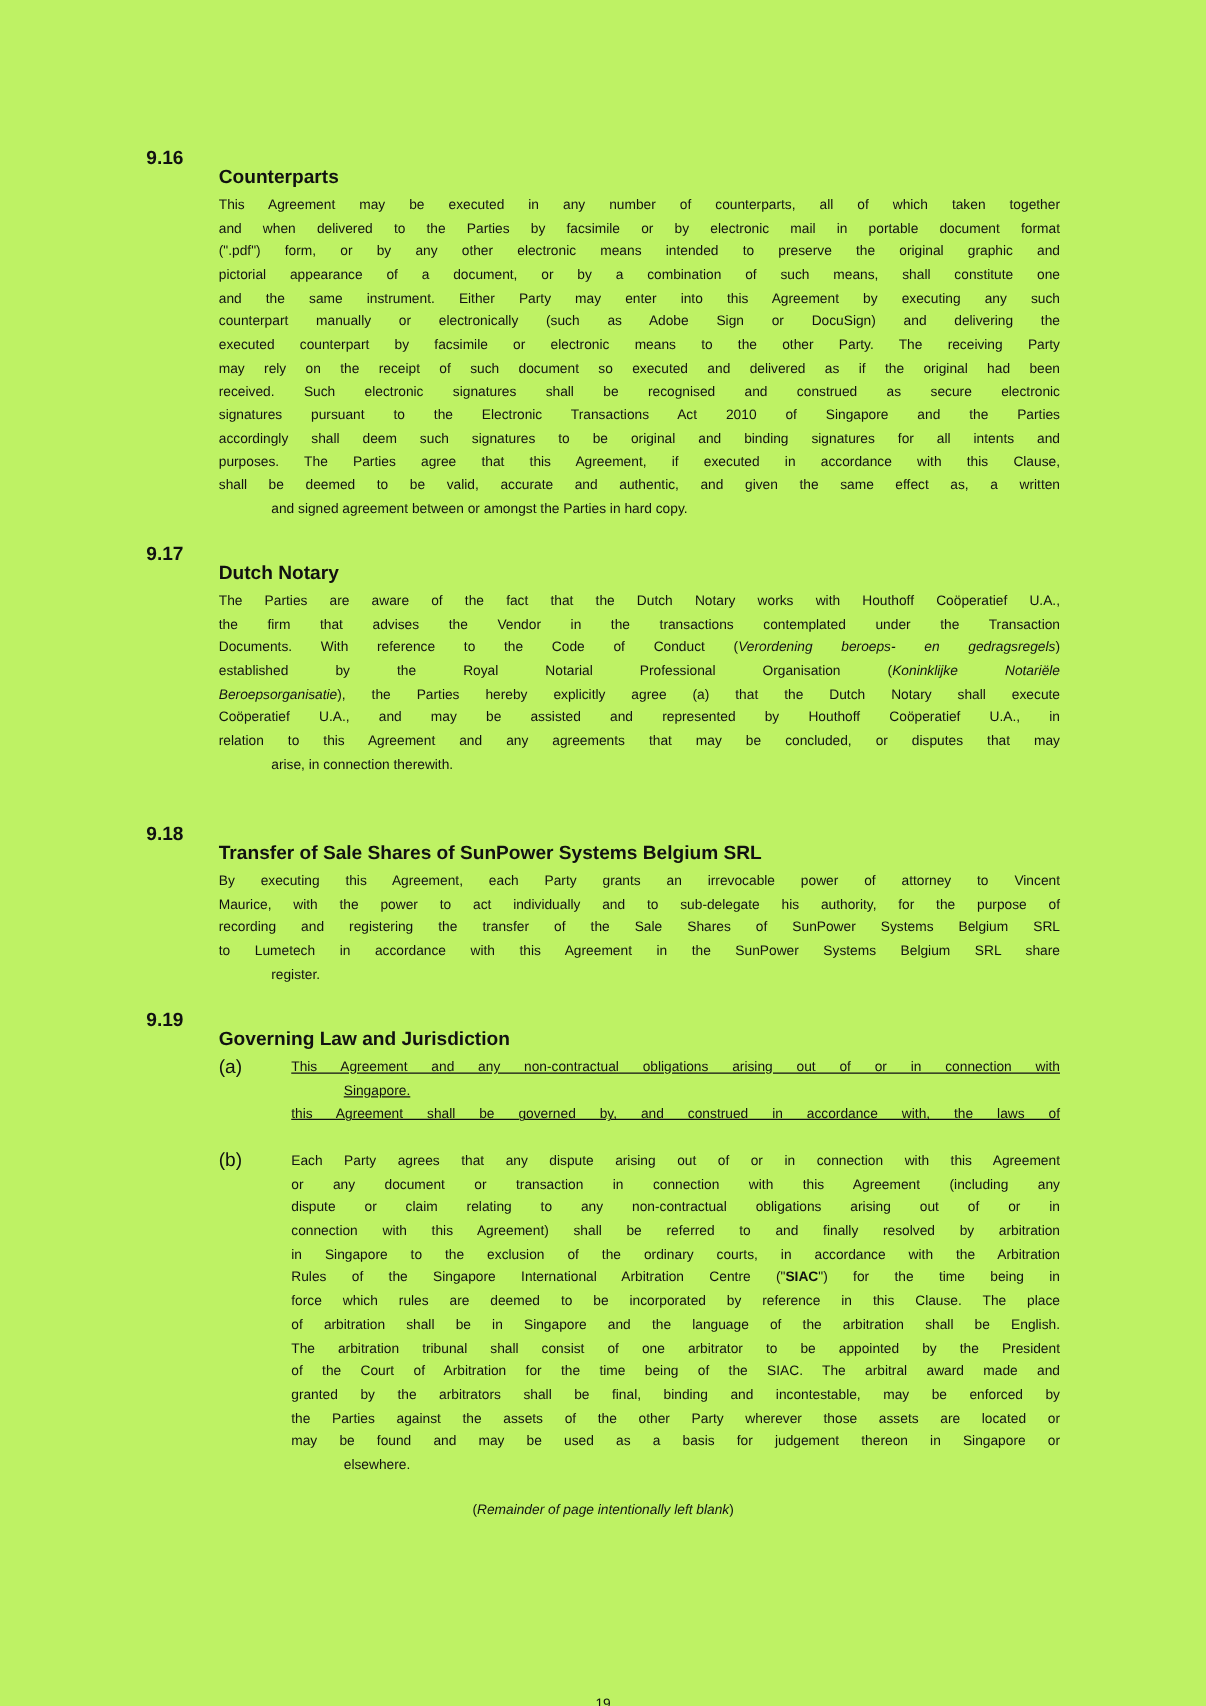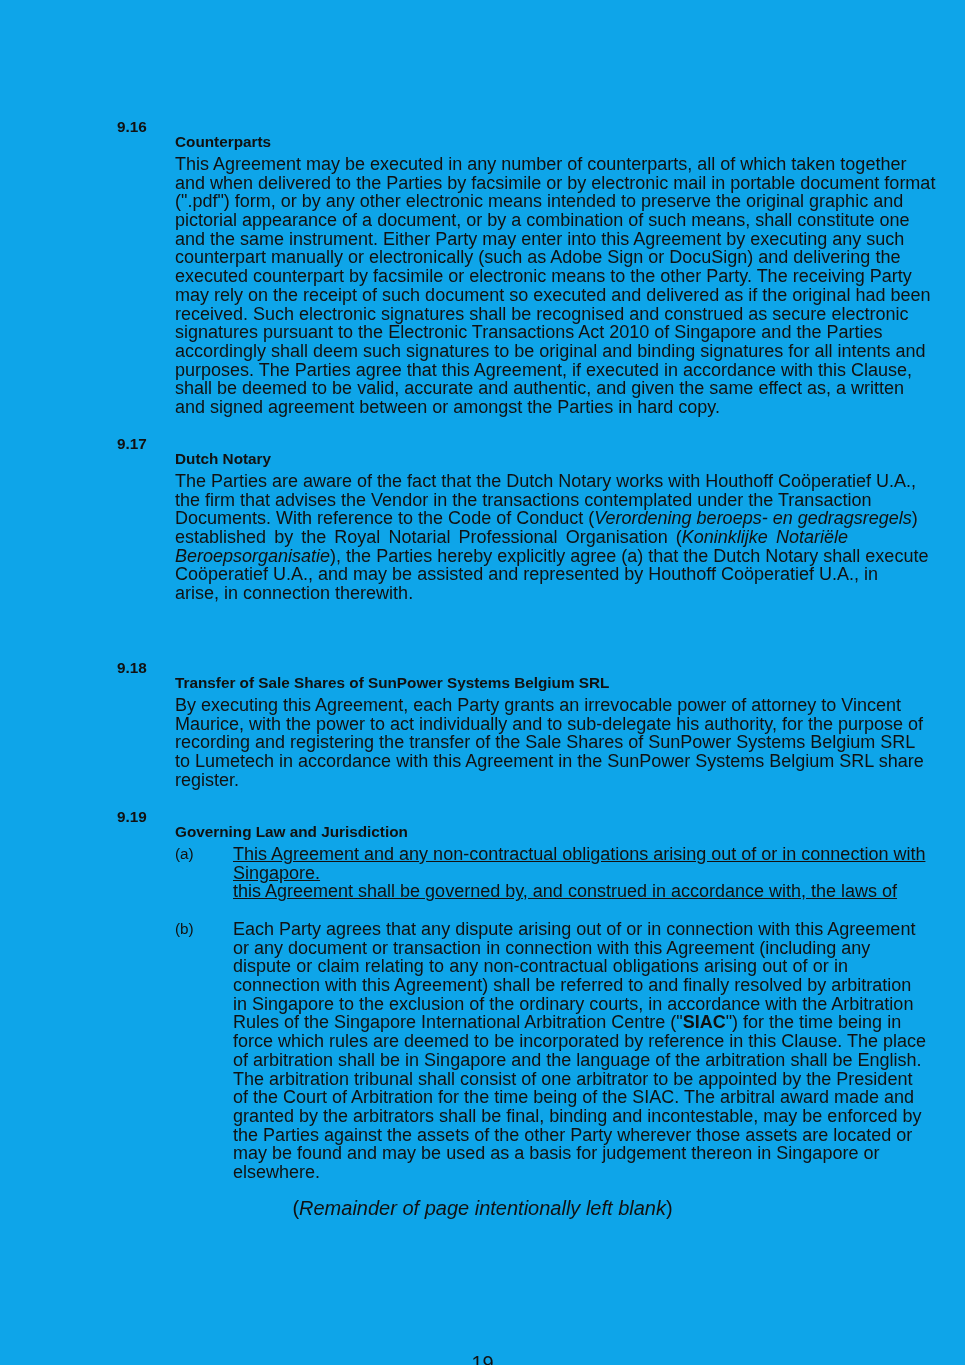--- a/index.html
+++ b/index.html
@@ -1,27 +1,27 @@
 <!DOCTYPE html>
 <html><head>
 <meta charset="utf-8">
 <style>
   html, body { margin: 0; padding: 0; background: #ffffff; }
   body { width: 965px; height: 1365px; position: relative; overflow: hidden;
          font-family: "Liberation Sans", sans-serif; color: #111111; }
-  .page { position: absolute; left: 0; top: 0; width: 965px; height: 1365px; background: #0ea5e9; }
+  .page { position: absolute; left: 0; top: 0; width: 965px; height: 1365px; background: #bef264; }
   .heading { position: absolute; left: 117px; font-weight: bold; font-size: 15.3px; line-height: 18px; }
   .heading .num { position: absolute; left: 0; }
   .heading .title { position: absolute; left: 58px; white-space: nowrap; margin-top: 15px; }
-  .para { position: absolute; left: 175px; width: 673px; font-size: 18px; line-height: 18.7px; }
+  .para { position: absolute; left: 175px; width: 673px; font-size: 11px; line-height: 18.7px; }
   .para.sub { left: 233px; width: 615px; }
   .line { display: block; text-align: justify; text-align-last: justify; white-space: nowrap; height: 18.7px; }
-  .line.last { text-align-last: left; }
+  .line.last { text-align-last: left; margin-left: 42px; }
   .marker { position: absolute; left: 175px; font-size: 15.3px; line-height: 18.7px; }
-  .centered { position: absolute; left: 0; width: 965px; text-align: center; font-size: 20px; line-height: 18px; }
+  .centered { position: absolute; left: 0; width: 965px; text-align: center; font-size: 11px; line-height: 18px; }
   i { font-style: italic; }
   b { font-weight: bold; }
 </style>
 </head>
 <body>
 
 <div class="page">
 
   <div class="heading" style="top:118px;">
     <span class="num">9.16</span>
@@ -48,20 +48,21 @@
     <span class="num">9.17</span>
     <span class="title">Dutch Notary</span>
   </div>
   <div class="para" style="top:472px;">
     <span class="line">The Parties are aware of the fact that the Dutch Notary works with Houthoff Coöperatief U.A.,</span>
     <span class="line">the firm that advises the Vendor in the transactions contemplated under the Transaction</span>
     <span class="line"><span>Documents. With reference to the Code of Conduct (</span><i>Verordening beroeps- en gedragsregels</i><span>)</span></span>
     <span class="line"><span>established by the Royal Notarial Professional Organisation (</span><i>Koninklijke Notariële</i></span>
     <span class="line"><i>Beroepsorganisatie</i><span>), the Parties hereby explicitly agree (a) that the Dutch Notary shall execute</span></span>
     <span class="line">Coöperatief U.A., and may be assisted and represented by Houthoff Coöperatief U.A., in</span>
+    <span class="line">relation to this Agreement and any agreements that may be concluded, or disputes that may</span>
     <span class="line last">arise, in connection therewith.</span>
   </div>
 
   <div class="heading" style="top:659px;">
     <span class="num">9.18</span>
     <span class="title">Transfer of Sale Shares of SunPower Systems Belgium SRL</span>
   </div>
   <div class="para" style="top:696px;">
     <span class="line">By executing this Agreement, each Party grants an irrevocable power of attorney to Vincent</span>
     <span class="line">Maurice, with the power to act individually and to sub-delegate his authority, for the purpose of</span>

